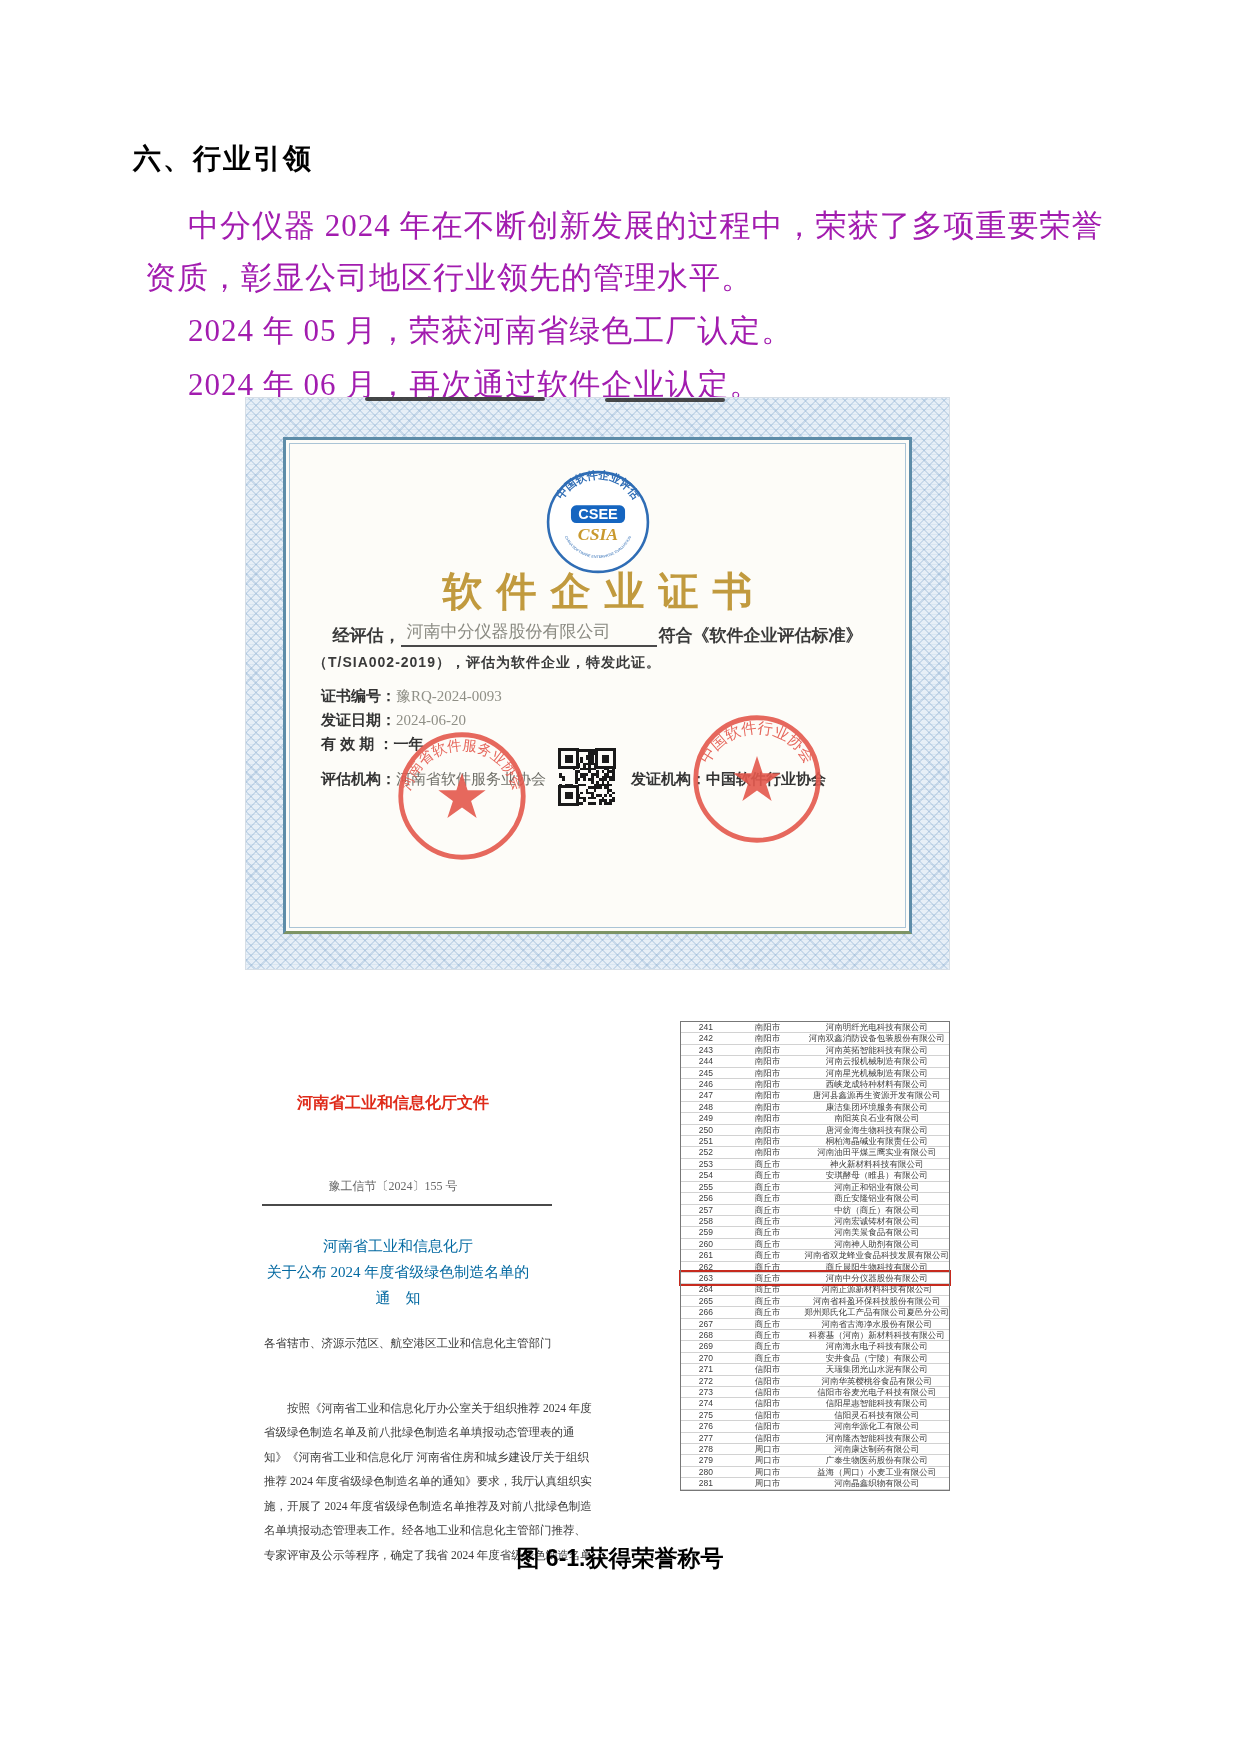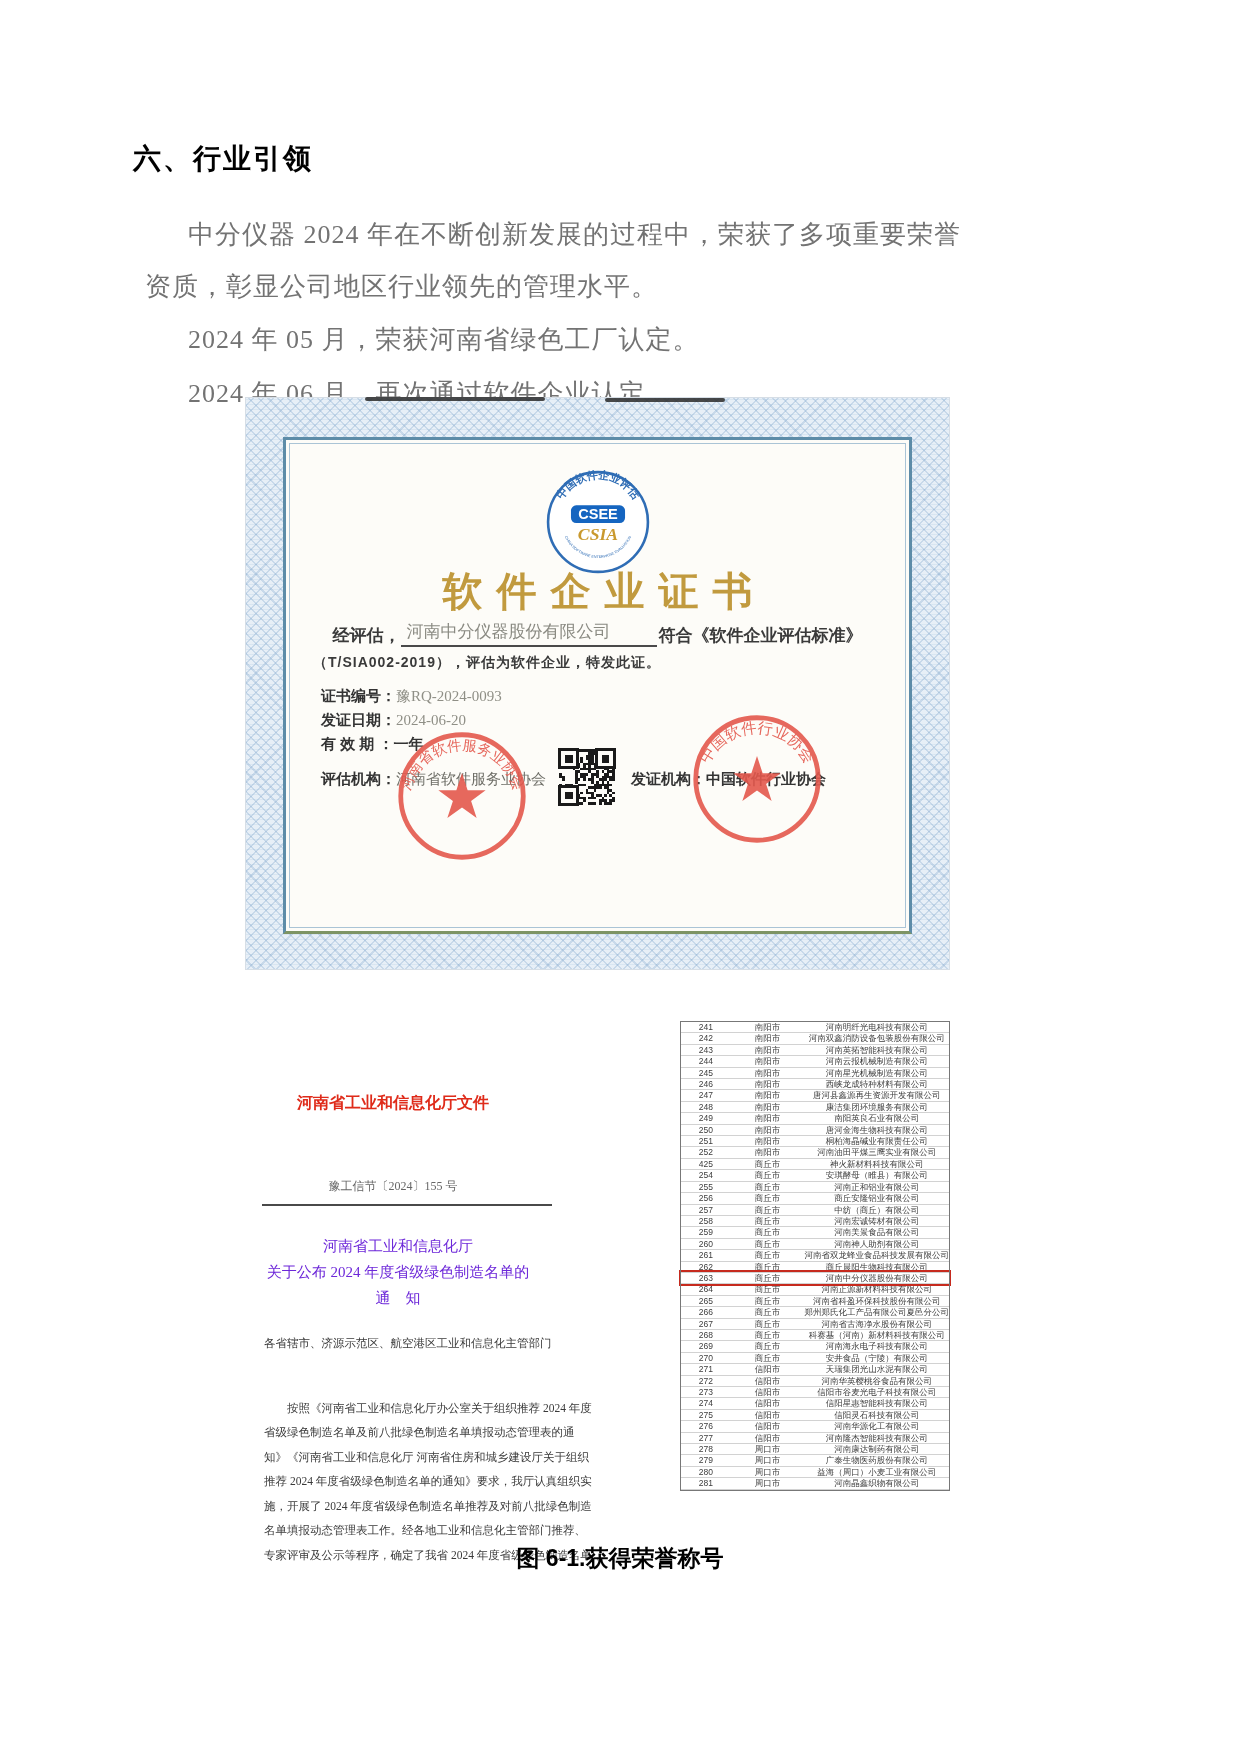--- a/index.html
+++ b/index.html
@@ -2,21 +2,21 @@
 <html><head>
 <meta charset="utf-8">
 <style>
   html,body{margin:0;padding:0;background:#888;}
   .page{position:relative;width:1241px;height:1754px;background:#ffffff;margin:0 auto;overflow:hidden;
         font-family:"Liberation Serif","DejaVu Serif",serif;color:#111;}
 
   
   .h1{position:absolute;left:133px;top:140px;font-family:"Liberation Sans","DejaVu Sans",sans-serif;
       font-size:28px;font-weight:700;color:#000;letter-spacing:2px;}
-  .bodyline{position:absolute;font-size:26px;color:#737373;letter-spacing:1px;white-space:nowrap;margin-top:12px;}
+  .bodyline{position:absolute;font-size:31px;color:#a21caf;letter-spacing:1px;white-space:nowrap;}
   .l1{left:188px;top:205px;}
   .l2{left:145px;top:257px;}
   .l3{left:188px;top:310px;}
   .l4{left:188px;top:364px;}
 
   
   .cert{position:absolute;left:245px;top:397px;width:705px;height:573px;
         background:
           repeating-linear-gradient(45deg, rgba(120,160,200,.28) 0 1.5px, rgba(255,255,255,0) 1.5px 7px),
           repeating-linear-gradient(-45deg, rgba(120,160,200,.28) 0 1.5px, rgba(255,255,255,0) 1.5px 7px),
@@ -49,21 +49,21 @@
   .seal-r{left:404px;top:272px;}
   .qr{position:absolute;left:272px;top:308px;width:58px;height:58px;}
 
   
   .notice{position:absolute;left:234px;top:975px;width:318px;height:566px;background:#fff;}
   .notice-title{position:absolute;left:0;right:0;top:118px;text-align:center;color:#df2b1a;
         font-family:"Liberation Sans","DejaVu Sans",sans-serif;font-size:16px;font-weight:700;white-space:nowrap;}
   .notice-num{position:absolute;left:0;right:0;top:203px;text-align:center;font-size:12px;color:#666;}
   .notice-rule{position:absolute;left:28px;right:0;top:229px;height:2px;background:#4a4a4a;}
   .notice-heading{position:absolute;left:10px;right:0;top:258px;text-align:center;font-size:15px;
-        color:#6d28d9;line-height:26px;white-space:nowrap;}
+        color:#0369a1;line-height:26px;white-space:nowrap;}
   .notice-body{position:absolute;left:30px;top:356px;width:288px;font-size:11.5px;color:#3a3a3a;
         line-height:24.5px;white-space:nowrap;}
   .notice-body .indent{text-indent:2em;margin-top:40px;}
 
   
   .honor{position:absolute;left:681px;top:1022px;width:268px;border-collapse:collapse;
         font-family:"Liberation Sans","DejaVu Sans",sans-serif;background:#fff;}
   .honor td{font-size:8.5px;color:#3c3c3c;text-align:center;padding:0;height:10.4px;line-height:10.4px;
         border-bottom:1px solid #d2d2d2;white-space:nowrap;overflow:hidden;}
   .honor tr.sep td{border-top:1px solid #555;}
@@ -394,21 +394,21 @@
           <td class="c-num">251</td>
           <td class="c-city">南阳市</td>
           <td class="c-comp">桐柏海晶碱业有限责任公司</td>
         </tr>
         <tr>
           <td class="c-num">252</td>
           <td class="c-city">南阳市</td>
           <td class="c-comp">河南油田平煤三鹰实业有限公司</td>
         </tr>
         <tr class="sep">
-          <td class="c-num">425</td>
+          <td class="c-num">253</td>
           <td class="c-city">商丘市</td>
           <td class="c-comp">神火新材料科技有限公司</td>
         </tr>
         <tr>
           <td class="c-num">254</td>
           <td class="c-city">商丘市</td>
           <td class="c-comp">安琪酵母（睢县）有限公司</td>
         </tr>
         <tr class="sep">
           <td class="c-num">255</td>

